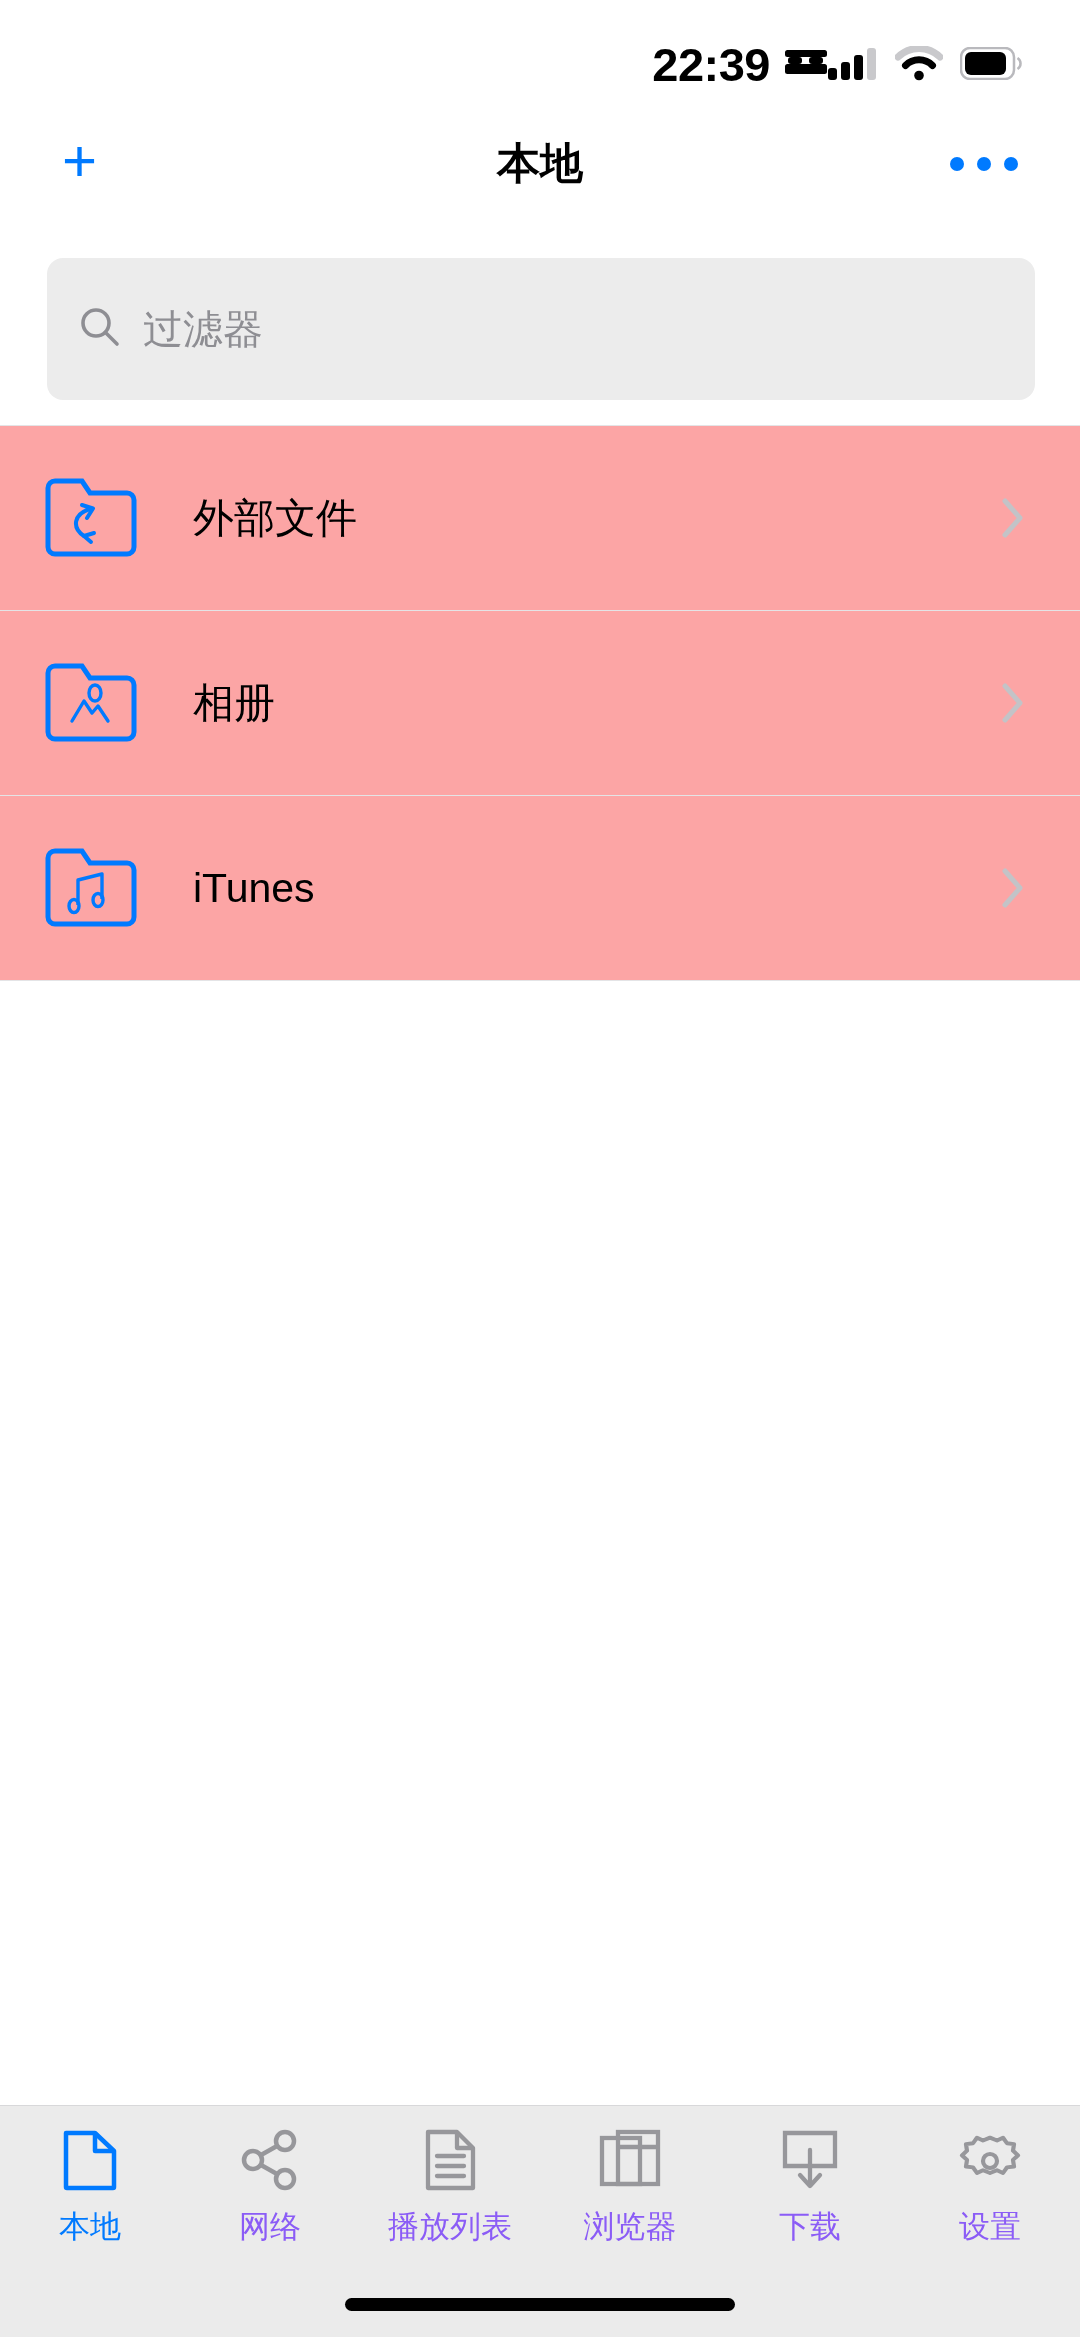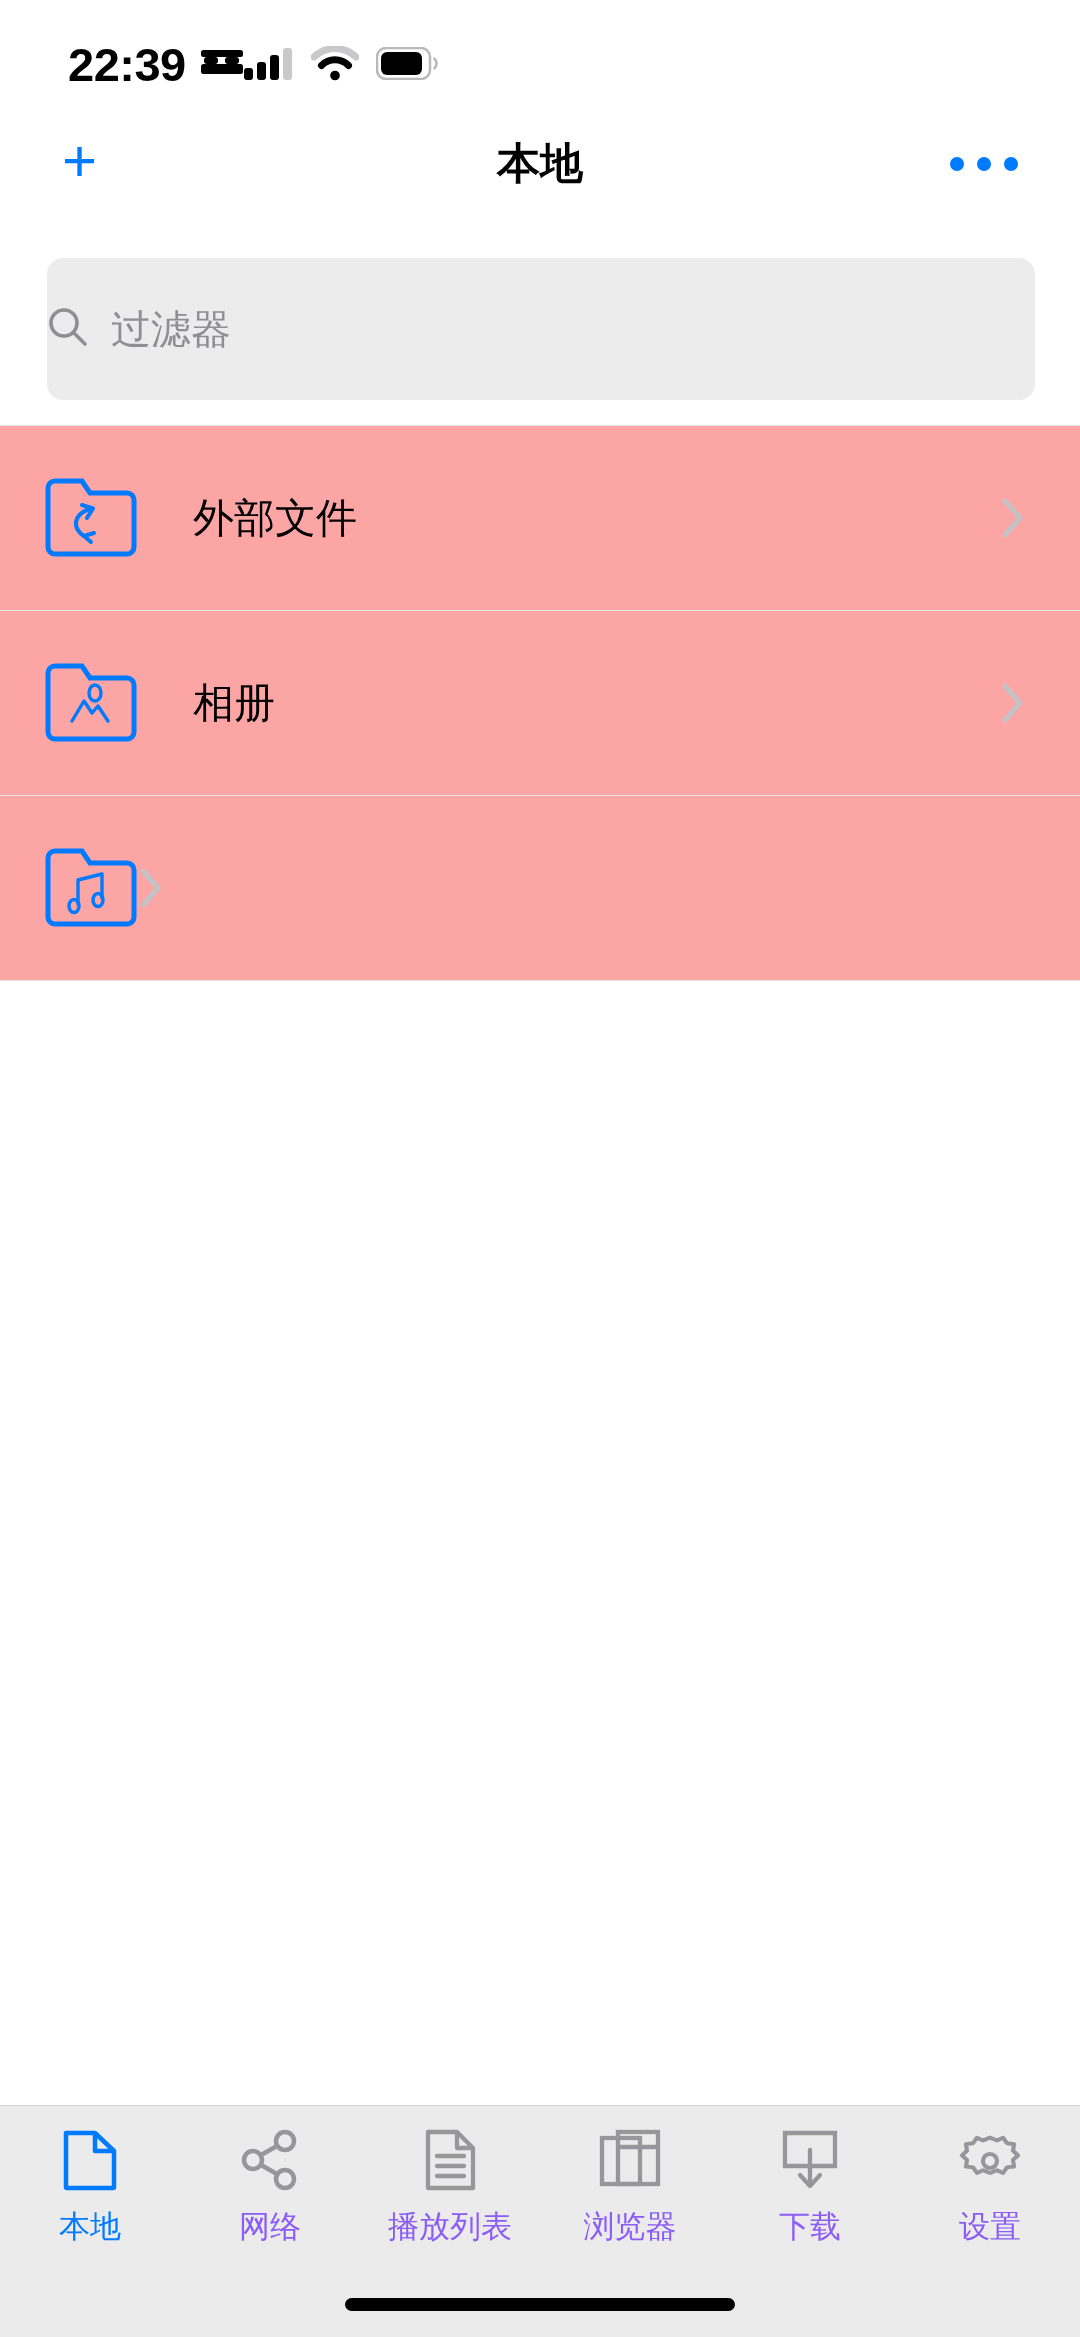--- a/index.html
+++ b/index.html
@@ -8,21 +8,21 @@
     font-family:"Liberation Sans","DejaVu Sans",sans-serif;
     background:#ffffff;
     overflow:hidden;
     -webkit-font-smoothing:antialiased;
   }
   #screen { position:relative; width:1080px; height:2337px; background:#fff; }
 
   
   .status-bar {
     position:absolute; top:0; left:0; width:1080px; height:110px;
-    display:flex; align-items:center; justify-content:flex-start;
+    display:flex; align-items:center; justify-content:flex-end;
     padding:8px 58px 0 68px;
   }
   .status-left { display:flex; align-items:center; gap:14px; padding-top:10px;}
   .status-time {
     font-size:47px; font-weight:bold; color:#000; letter-spacing:-0.5px;
     font-family:"Liberation Sans","DejaVu Sans",sans-serif;
   }
   .bed-icon { display:block; }
   .status-right { display:flex; align-items:center; gap:17px; padding-top:12px;}
 
@@ -45,21 +45,21 @@
     width:14px; height:14px; border-radius:50%; background:#007aff; display:block;
   }
 
   
   .search-wrap {
     position:absolute; top:258px; left:47px; width:988px; height:142px;
   }
   .search-field {
     width:100%; height:100%;
     background:#ececec; border-radius:16px;
-    display:flex; align-items:center; gap:22px;
+    display:flex; align-items:center; padding-left:32px; gap:22px;
   }
   .search-icon { flex:0 0 auto; display:block; }
   .search-placeholder {
     font-size:40px; color:#8e8e93;
     font-family:"Liberation Sans","DejaVu Sans",sans-serif;
   }
 
   
   .list { position:absolute; top:425px; left:0; width:1080px; }
   .list-top-sep, .row-sep {
@@ -206,20 +206,21 @@
 
     <div class="list-row">
       <span class="folder-icon">
         <svg width="94" height="88" viewBox="0 0 94 88">
           <path d="M4 14 a7 7 0 0 1 7-7 h27 l8 12 h37 a7 7 0 0 1 7 7 v47 a7 7 0 0 1 -7 7 H11 a7 7 0 0 1 -7 -7 Z" fill="none" stroke="#007aff" stroke-width="5"></path>
           <path d="M34 61 V36 L58 30 V55" fill="none" stroke="#007aff" stroke-width="3.4" stroke-linejoin="round"></path>
           <ellipse cx="30" cy="62" rx="5" ry="6.5" fill="none" stroke="#007aff" stroke-width="3.4"></ellipse>
           <ellipse cx="54" cy="56" rx="5" ry="6.5" fill="none" stroke="#007aff" stroke-width="3.4"></ellipse>
         </svg>
       </span>
+      <span class="row-label">iTunes</span>
       <span class="chevron">
         <svg width="26" height="44" viewBox="0 0 26 44">
           <polyline points="5,5 20,22 5,39" fill="none" stroke="#c3c3c7" stroke-width="5" stroke-linecap="round" stroke-linejoin="round"></polyline>
         </svg>
       </span>
     </div>
     <div class="row-sep"></div>
   </div>
 
   <div class="tab-bar">

